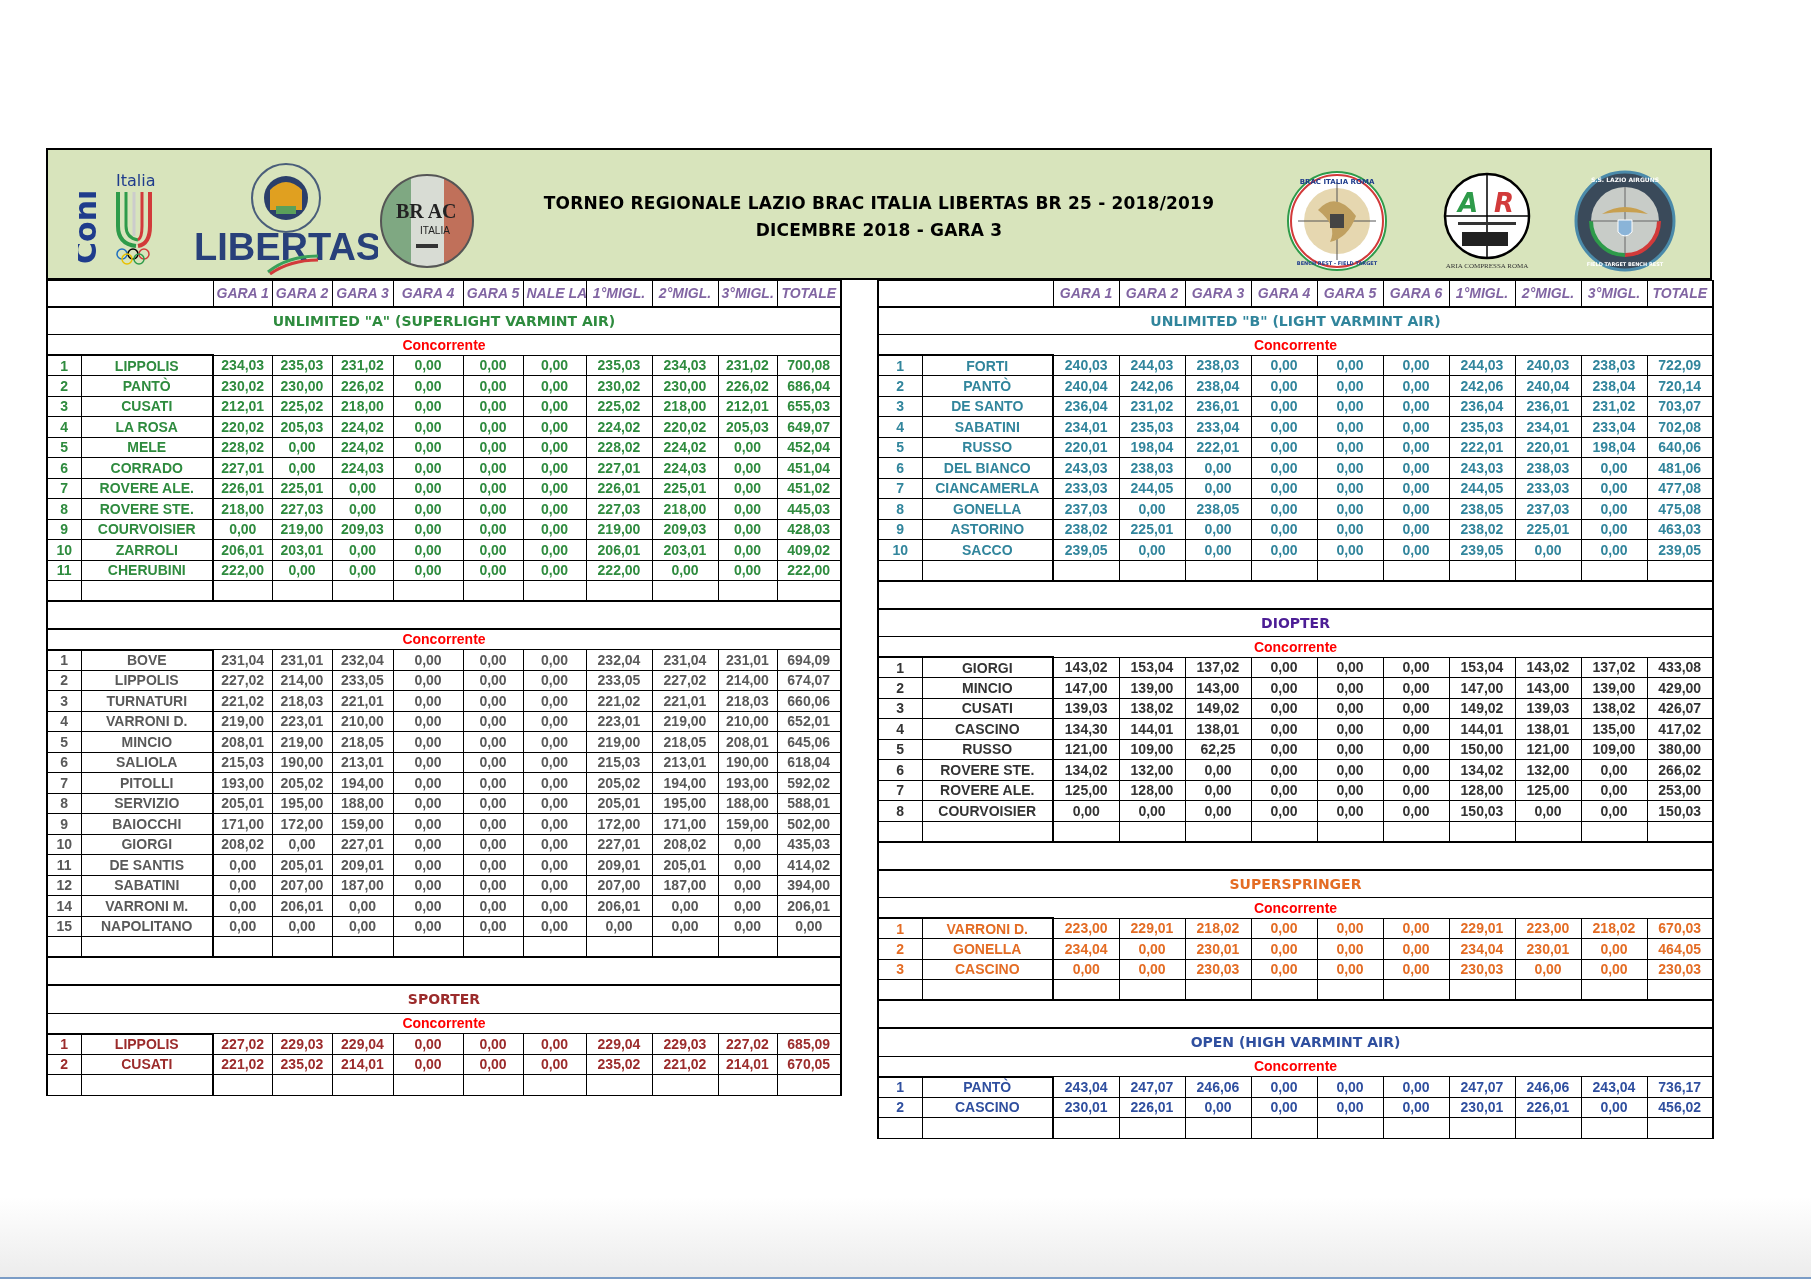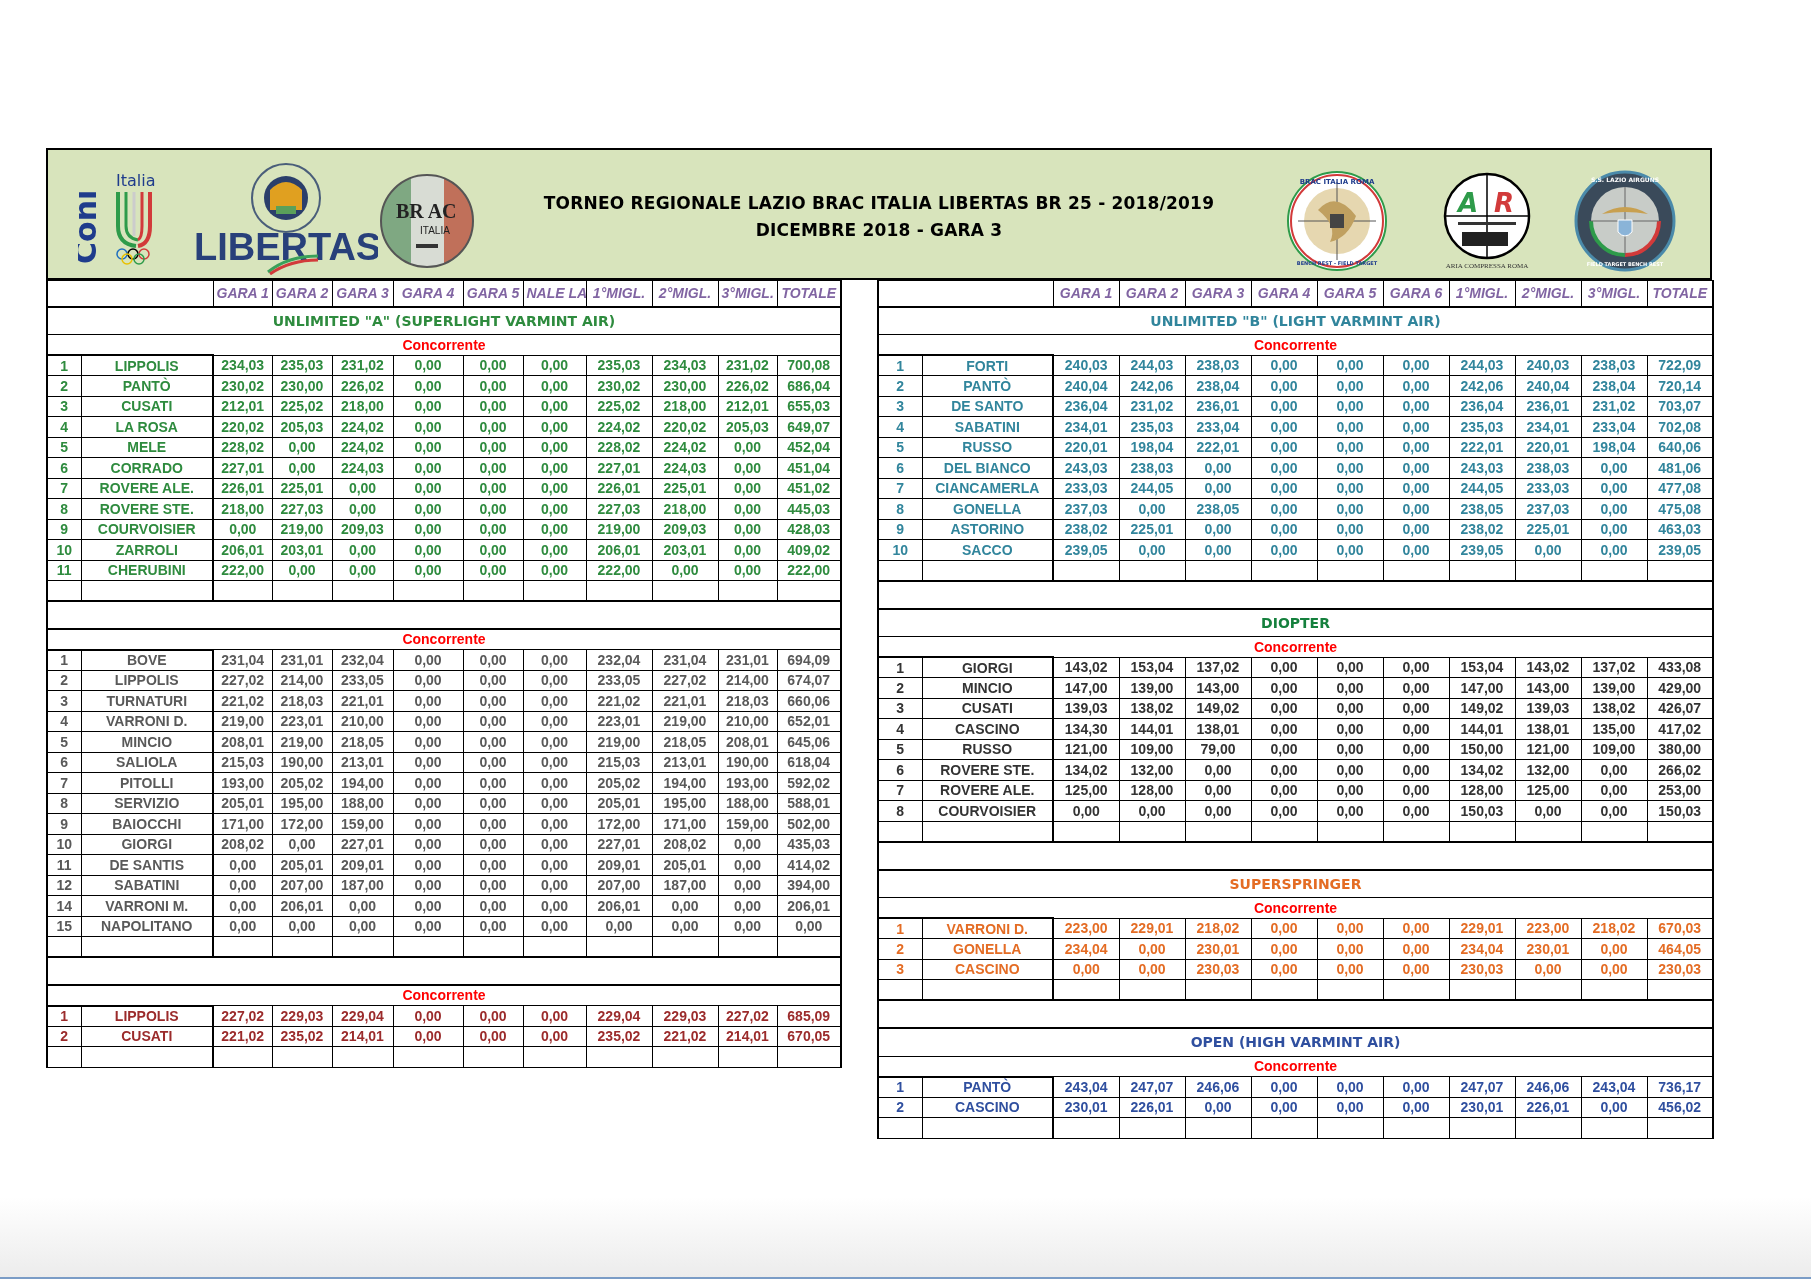--- a/index.html
+++ b/index.html
@@ -551,20 +551,23 @@
             <td class="blank"></td>
             <td class="blank"></td>
             <td class="blank"></td>
             <td class="blank"></td>
             <td class="blank outerR"></td>
           </tr>
           <tr>
             <td class="gap outer outerR thick-t thick-b" colspan="12"></td>
           </tr>
           <tr>
+            <td class="sec outer outerR" colspan="12" style="color: rgb(155, 43, 43);">SPORTER</td>
+          </tr>
+          <tr>
             <td class="conc outer outerR" colspan="12">Concorrente</td>
           </tr>
           <tr class="c-sport">
             <td class="outer thick-t">1</td>
             <td class="name thick-t" style="border-right: 2px solid rgb(0, 0, 0);">LIPPOLIS</td>
             <td class="">227,02</td>
             <td class="">229,03</td>
             <td class="">229,04</td>
             <td class="">0,00</td>
             <td class="">0,00</td>
@@ -790,21 +793,21 @@
             <td class="blank"></td>
             <td class="blank"></td>
             <td class="blank"></td>
             <td class="blank"></td>
             <td class="blank outerR"></td>
           </tr>
           <tr>
             <td class="gap outer outerR thick-t thick-b" colspan="12"></td>
           </tr>
           <tr>
-            <td class="sec outer outerR" colspan="12" style="color: #15803d;">DIOPTER</td>
+            <td class="sec outer outerR" colspan="12" style="color: #4c1d95;">DIOPTER</td>
           </tr>
           <tr>
             <td class="conc outer outerR" colspan="12">Concorrente</td>
           </tr>
           <tr class="c-diop">
             <td class="outer thick-t">1</td>
             <td class="name thick-t" style="border-right: 2px solid rgb(0, 0, 0);">GIORGI</td>
             <td class="">143,02</td>
             <td class="">153,04</td>
             <td class="">137,02</td>
@@ -856,21 +859,21 @@
             <td class="">144,01</td>
             <td class="">138,01</td>
             <td class="">135,00</td>
             <td class="outerR">417,02</td>
           </tr>
           <tr class="c-diop">
             <td class="outer">5</td>
             <td class="name" style="border-right: 2px solid rgb(0, 0, 0);">RUSSO</td>
             <td class="">121,00</td>
             <td class="">109,00</td>
-            <td class="">79,00</td>
+            <td class="">62,25</td>
             <td class="">0,00</td>
             <td class="">0,00</td>
             <td class="">0,00</td>
             <td class="">150,00</td>
             <td class="">121,00</td>
             <td class="">109,00</td>
             <td class="outerR">380,00</td>
           </tr>
           <tr class="c-diop">
             <td class="outer">6</td>

